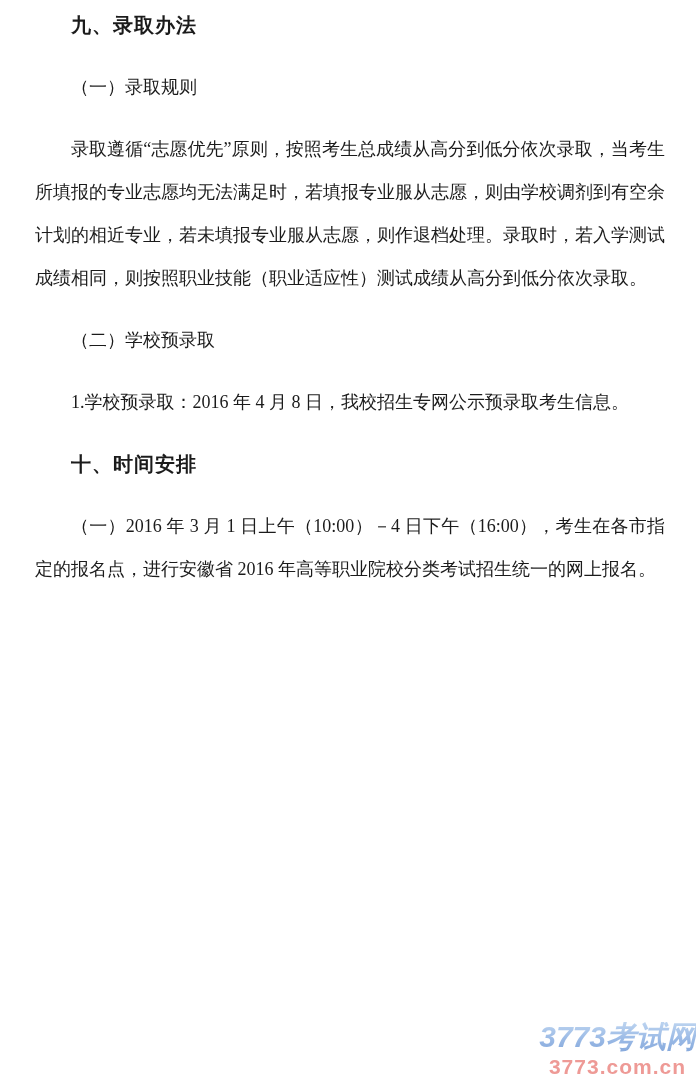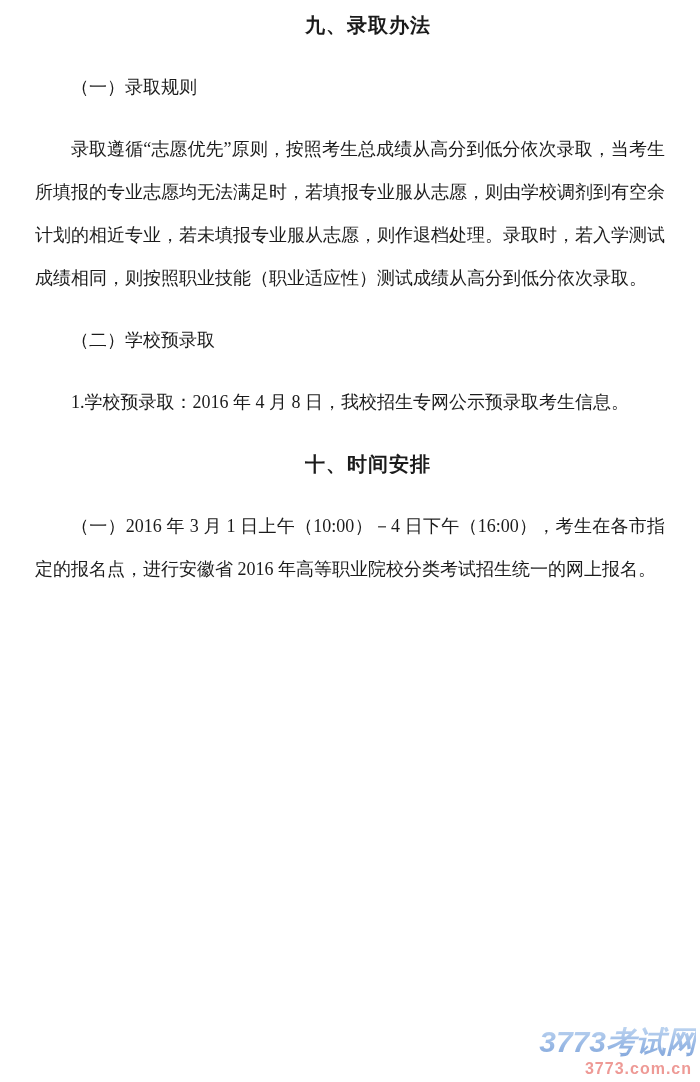--- a/index.html
+++ b/index.html
@@ -27,21 +27,21 @@
     text-justify: inter-ideograph;
     text-indent: 36px;
     margin: 0 0 19px 0;
     word-break: break-all;
   }
   .para.heading {
     font-family: "Liberation Sans", "DejaVu Sans", sans-serif;
     font-size: 20px;
     font-weight: 700;
     letter-spacing: 1px;
-    text-align: center;
+    text-align: left;
   }
   .watermark {
     position: absolute;
     right: 4px;
     bottom: 5px;
     text-align: right;
     line-height: 1;
     pointer-events: none;
   }
   .wm-logo {
@@ -51,23 +51,23 @@
     font-style: italic;
     letter-spacing: 0px;
     color: #9fbce6;
     background: linear-gradient(180deg, #bdd4f0 0%, #9cbbe6 55%, #86a9dc 100%);
     -webkit-background-clip: text;
     background-clip: text;
     -webkit-text-fill-color: transparent;
   }
   .wm-domain {
     margin-top: 4px;
-    margin-right: 4px;
+    margin-right: 10px;
     font-family: "Liberation Sans", "DejaVu Sans", sans-serif;
-    font-size: 16px;
+    font-size: 21px;
     font-weight: 700;
     letter-spacing: 1px;
     color: #ee9a96;
   }
 </style>
 </head>
 <body>
 
 <div class="doc">
   <p class="para heading">九、录取办法</p>

